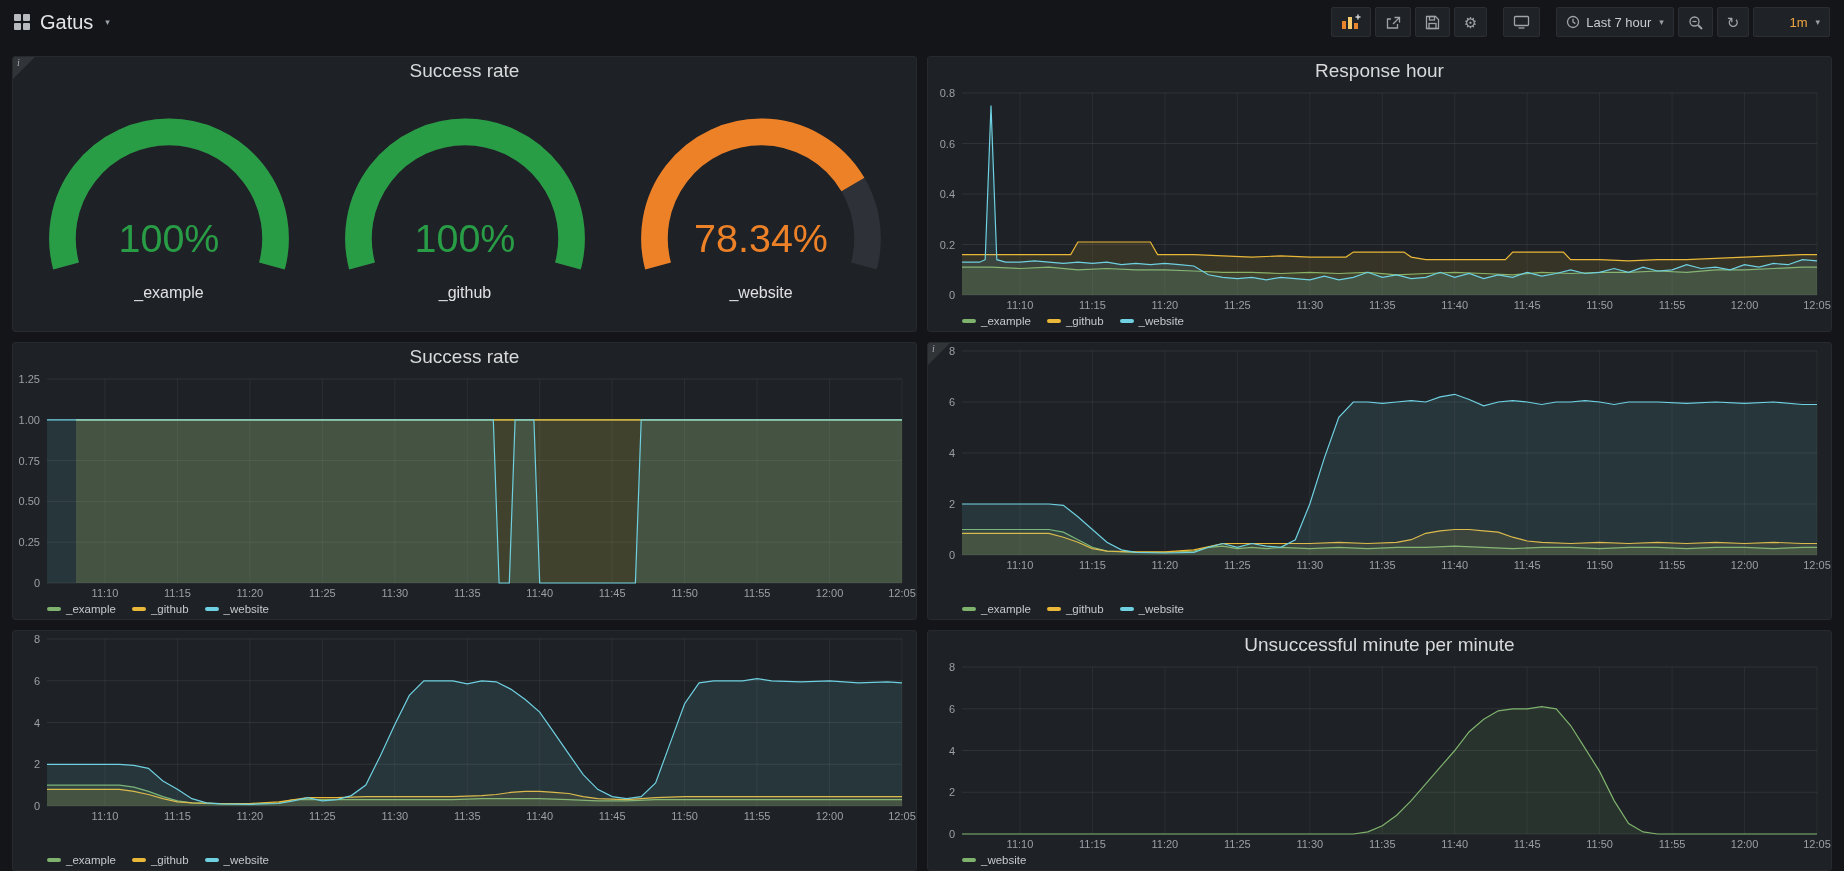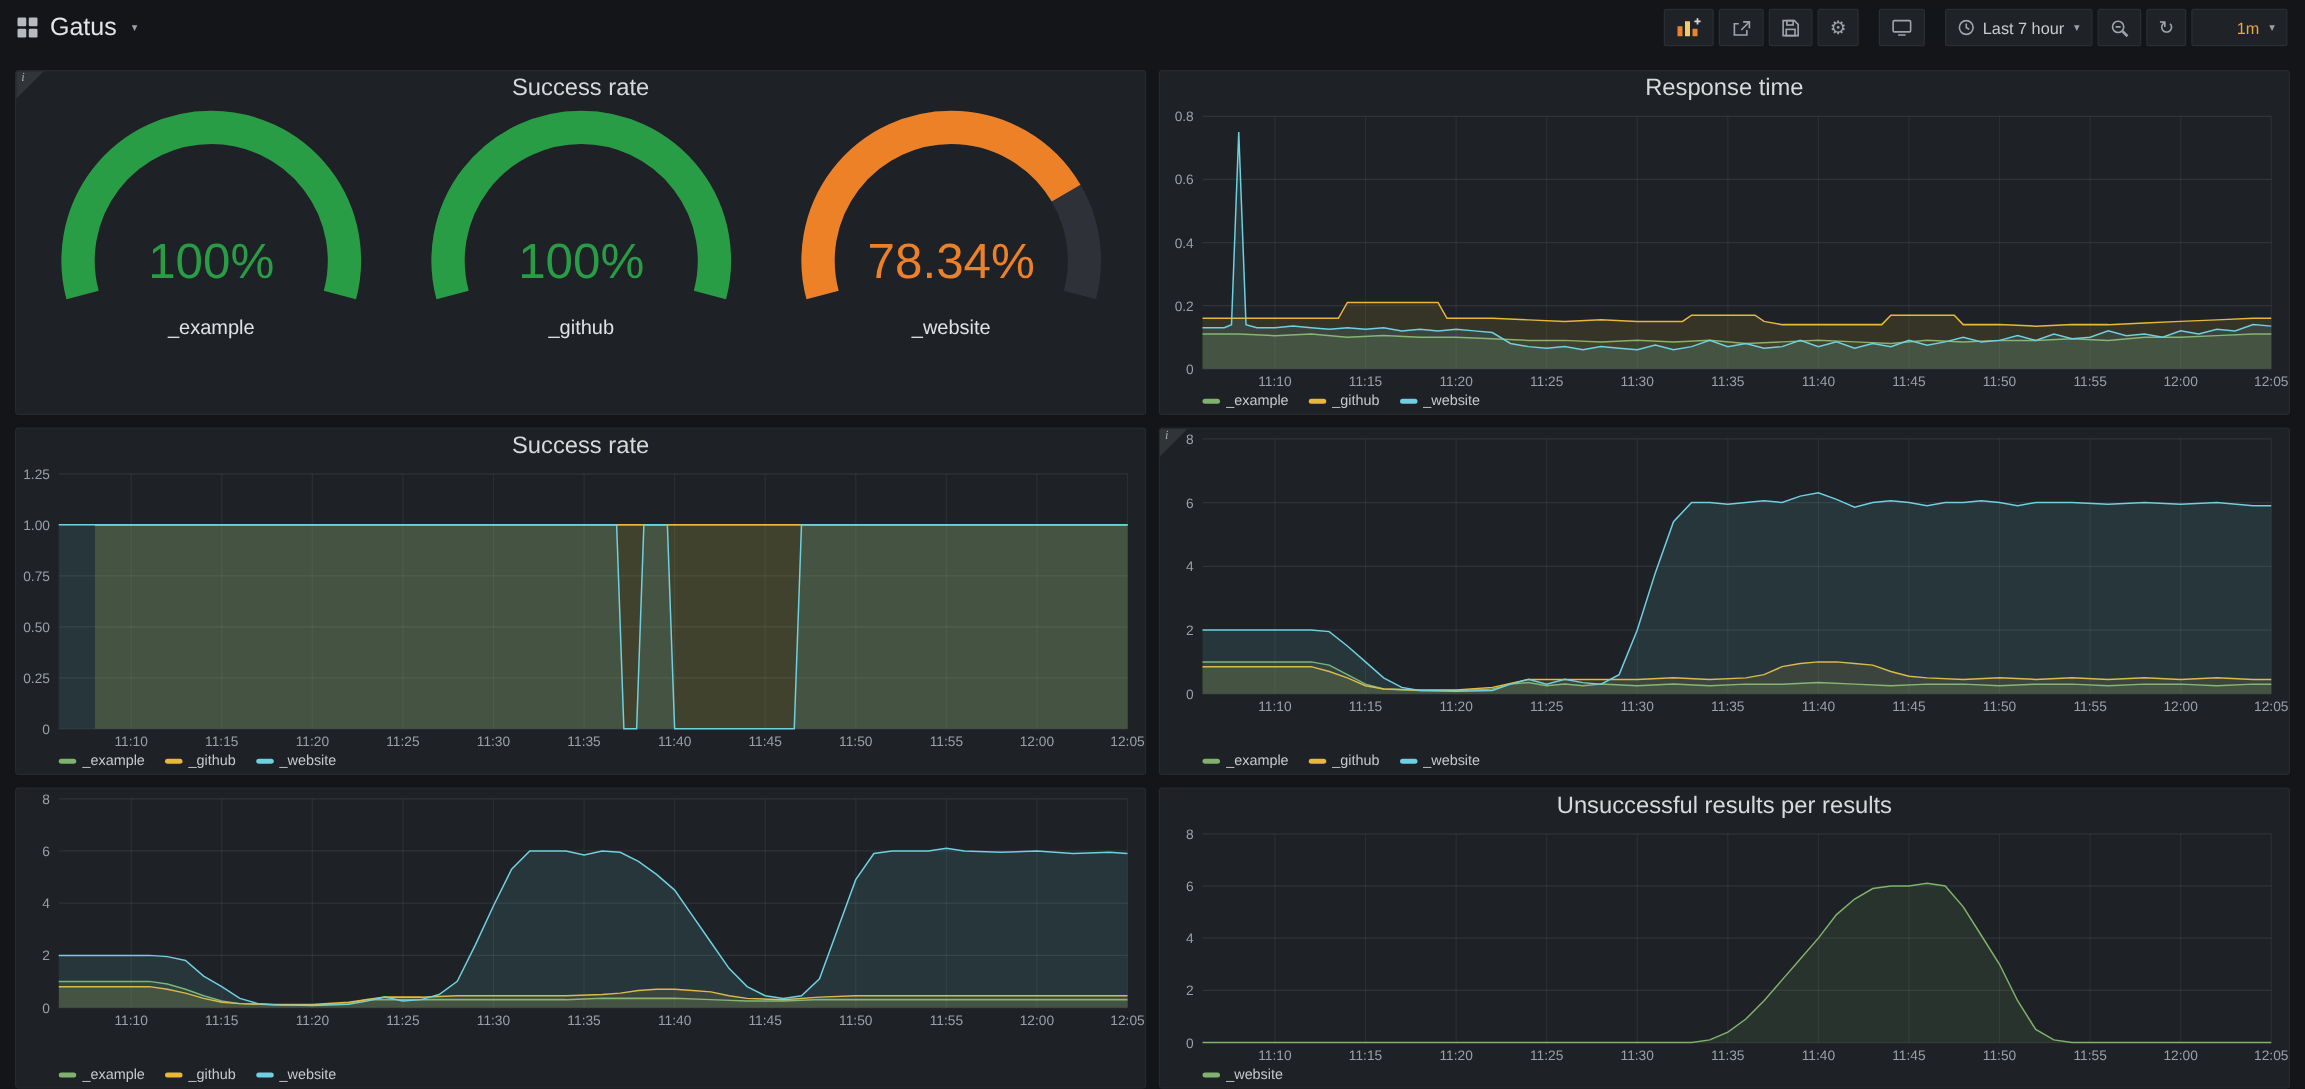--- a/index.html
+++ b/index.html
@@ -39,21 +39,21 @@
   .panel-header { height:28px; flex:none; display:flex; align-items:center; justify-content:center; }
   .panel-title { margin:0; font-size:19px; font-weight:500; color:#d8d9da; cursor:pointer; }
   .panel-body { flex:1 1 auto; min-height:0; position:relative; }
   .panel-legend {
     flex:none; height:18px; display:flex; align-items:center; gap:16px;
     padding:0 0 3px 34px; font-size:11.5px; color:#c7c9cc;
   }
   .legend-item { display:flex; align-items:center; gap:5px; cursor:pointer; }
   .swatch { width:14px; height:4px; border-radius:2px; display:inline-block; }
   
-  .gauges { display:flex; justify-content:space-evenly; padding:0 8px; }
+  .gauges { display:flex; align-items:center; justify-content:space-evenly; padding:0 8px; }
   .gauge { display:flex; flex-direction:column; align-items:center; }
   .gauge svg { width:296px; height:168px; }
   .gauge-label { font-size:16px; color:#e0e1e3; margin-top:1px; }
   
   .info-corner {
     position:absolute; top:0; left:0; width:0; height:0; z-index:2; cursor:pointer;
     border-top:22px solid rgba(255,255,255,0.09); border-right:22px solid transparent;
   }
   .info-corner span {
     position:absolute; top:-22px; left:4px; font-size:10px; font-style:italic;
@@ -166,21 +166,21 @@
             <path d="M 45.68 152.95 A 108 108 0 1 1 254.32 152.95" fill="none" stroke="#ED8128" stroke-width="27" stroke-dasharray="310.1 999"></path>
             <text x="150" y="139" text-anchor="middle" font-size="40" font-weight="500" fill="#ED8128">78.34%</text>
           </svg>
           <div class="gauge-label">_website</div>
         </div>
       </div>
   </section>
 
   <section class="panel">
     <header class="panel-header">
-      <h2 class="panel-title">Response time</h2>
+      <h2 class="panel-title">Response hour</h2>
     </header>
     <div class="panel-body">
         <svg width="903" height="228" style="overflow:visible;display:block">
           <line x1="91.96610169491525" x2="91.96610169491525" y1="8" y2="210" stroke="rgba(255,255,255,0.06)"></line>
           <text x="91.96610169491525" y="224" fill="#9aa0a6" font-size="11" text-anchor="middle">11:10</text>
           <line x1="164.42372881355934" x2="164.42372881355934" y1="8" y2="210" stroke="rgba(255,255,255,0.06)"></line>
           <text x="164.42372881355934" y="224" fill="#9aa0a6" font-size="11" text-anchor="middle">11:15</text>
           <line x1="236.8813559322034" x2="236.8813559322034" y1="8" y2="210" stroke="rgba(255,255,255,0.06)"></line>
           <text x="236.8813559322034" y="224" fill="#9aa0a6" font-size="11" text-anchor="middle">11:20</text>
           <line x1="309.33898305084745" x2="309.33898305084745" y1="8" y2="210" stroke="rgba(255,255,255,0.06)"></line>
@@ -421,21 +421,21 @@
         </span>
         <span class="legend-item">
           <span class="swatch" style="background: rgb(110, 208, 224);"></span>
           <span>_website</span>
         </span>
       </div>
   </section>
 
   <section class="panel">
     <header class="panel-header">
-      <h2 class="panel-title">Unsuccessful results per results</h2>
+      <h2 class="panel-title">Unsuccessful minute per minute</h2>
     </header>
     <div class="panel-body">
         <svg width="903" height="193" style="overflow:visible;display:block">
           <line x1="91.96610169491525" x2="91.96610169491525" y1="8" y2="175" stroke="rgba(255,255,255,0.06)"></line>
           <text x="91.96610169491525" y="189" fill="#9aa0a6" font-size="11" text-anchor="middle">11:10</text>
           <line x1="164.42372881355934" x2="164.42372881355934" y1="8" y2="175" stroke="rgba(255,255,255,0.06)"></line>
           <text x="164.42372881355934" y="189" fill="#9aa0a6" font-size="11" text-anchor="middle">11:15</text>
           <line x1="236.8813559322034" x2="236.8813559322034" y1="8" y2="175" stroke="rgba(255,255,255,0.06)"></line>
           <text x="236.8813559322034" y="189" fill="#9aa0a6" font-size="11" text-anchor="middle">11:20</text>
           <line x1="309.33898305084745" x2="309.33898305084745" y1="8" y2="175" stroke="rgba(255,255,255,0.06)"></line>

